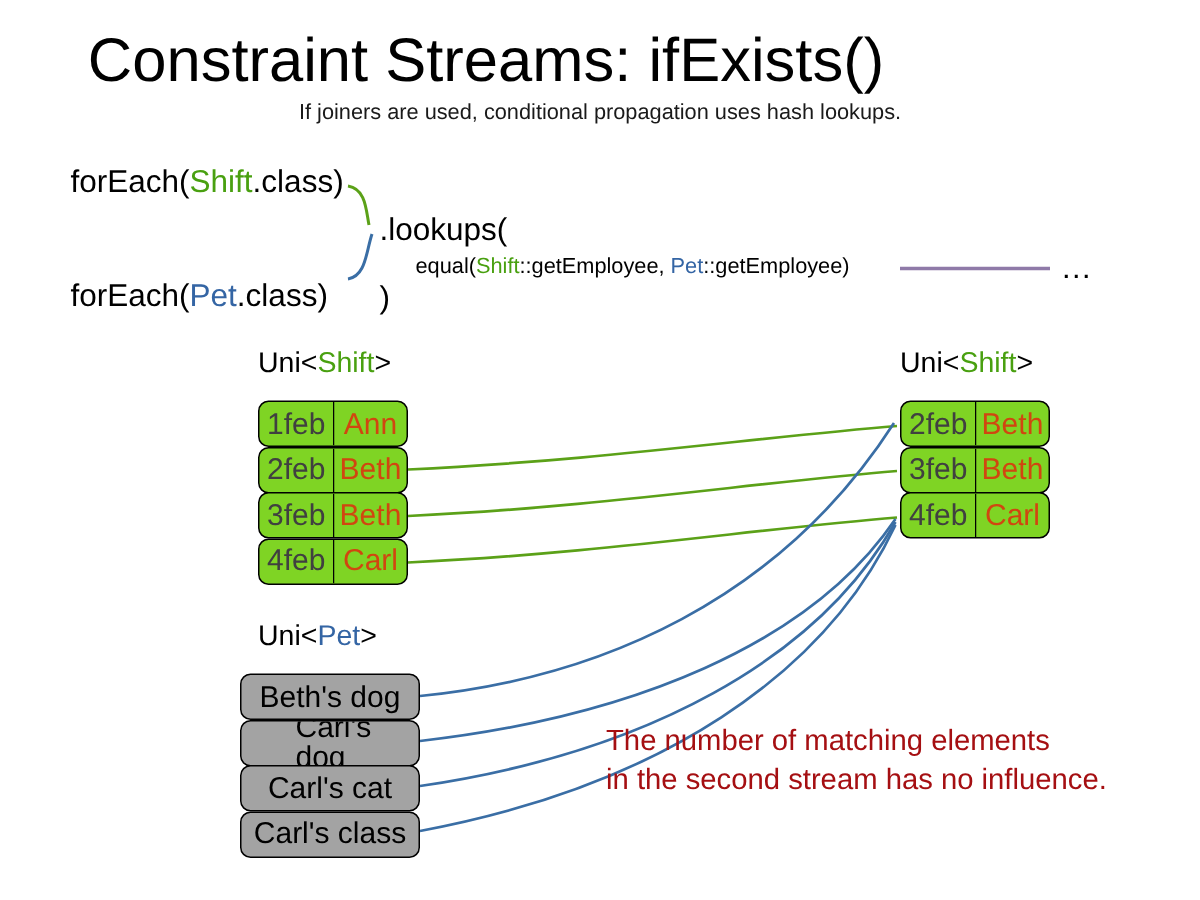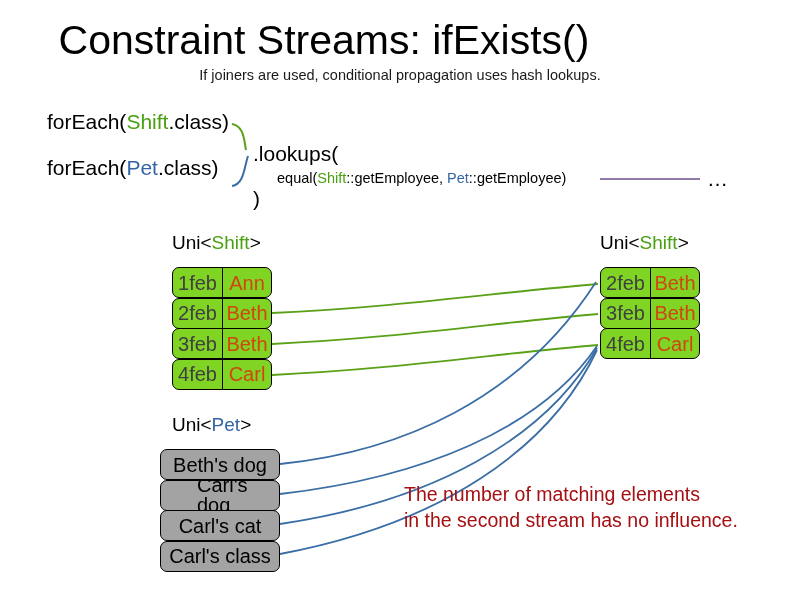--- a/index.html
+++ b/index.html
@@ -17,21 +17,21 @@
     left:0;top:16px;width:648px;text-align:center;
     font-size:41px;line-height:48px;color:#000;
   }
   #subtitle{
     left:0;top:66px;width:800px;text-align:center;
     font-size:14.5px;line-height:18px;color:#1a1a1a;
   }
 
   .code{font-size:21px;line-height:24px;color:#000;}
   #fe-shift{left:47px;top:110px;}
-  #fe-pet{left:47px;top:156px;}
+  #fe-pet{left:47px;top:186px;}
   #ifexists{left:253px;top:142px;}
   #closeparen{left:253px;top:187px;}
   #equalline{left:277px;top:170px;font-size:14.5px;line-height:17px;}
   #ellipsis{left:707px;top:167px;font-size:21px;}
 
   .kw-shift{color:#49a010;}
   .kw-pet{color:#3465a4;}
 
   .uni-label{font-size:19px;line-height:22px;color:#000;}
   #uni-shift-left{left:172px;top:232px;}

